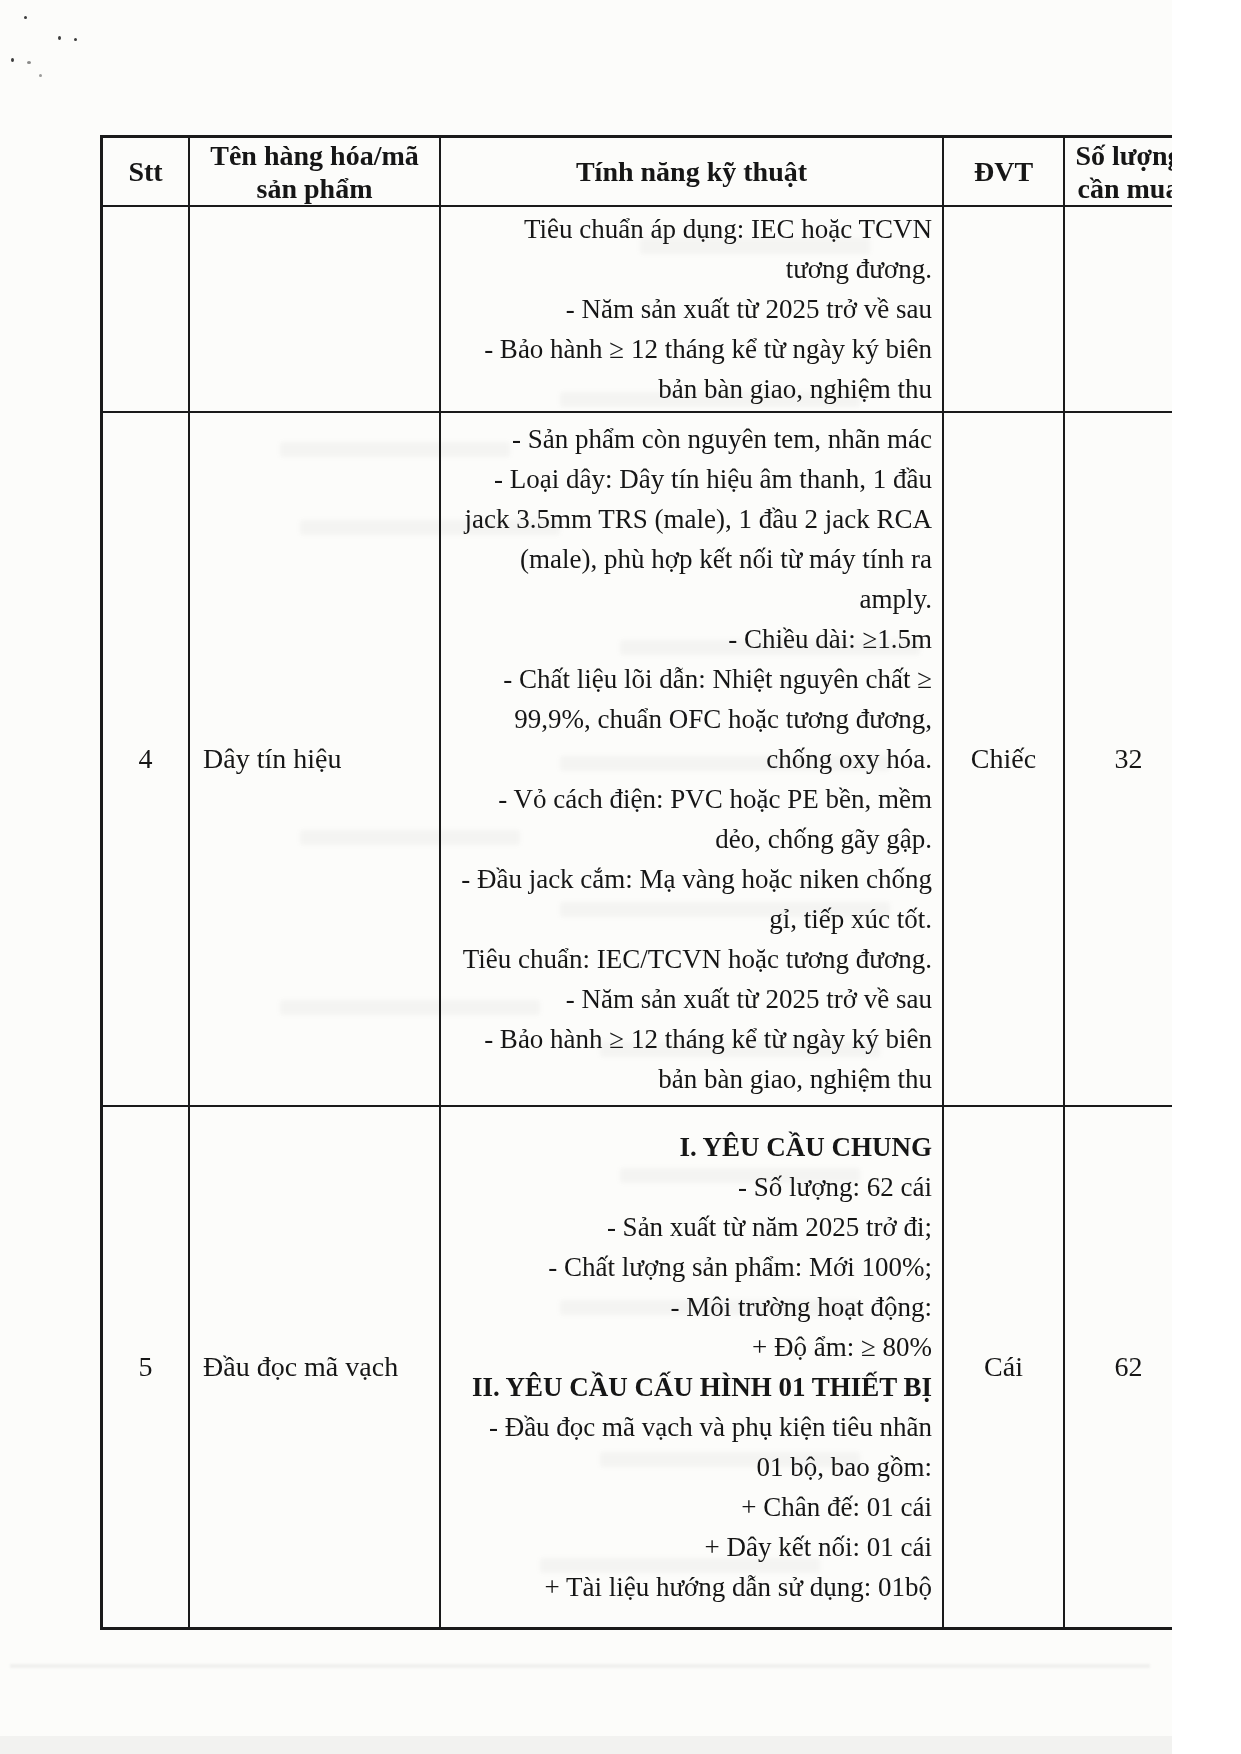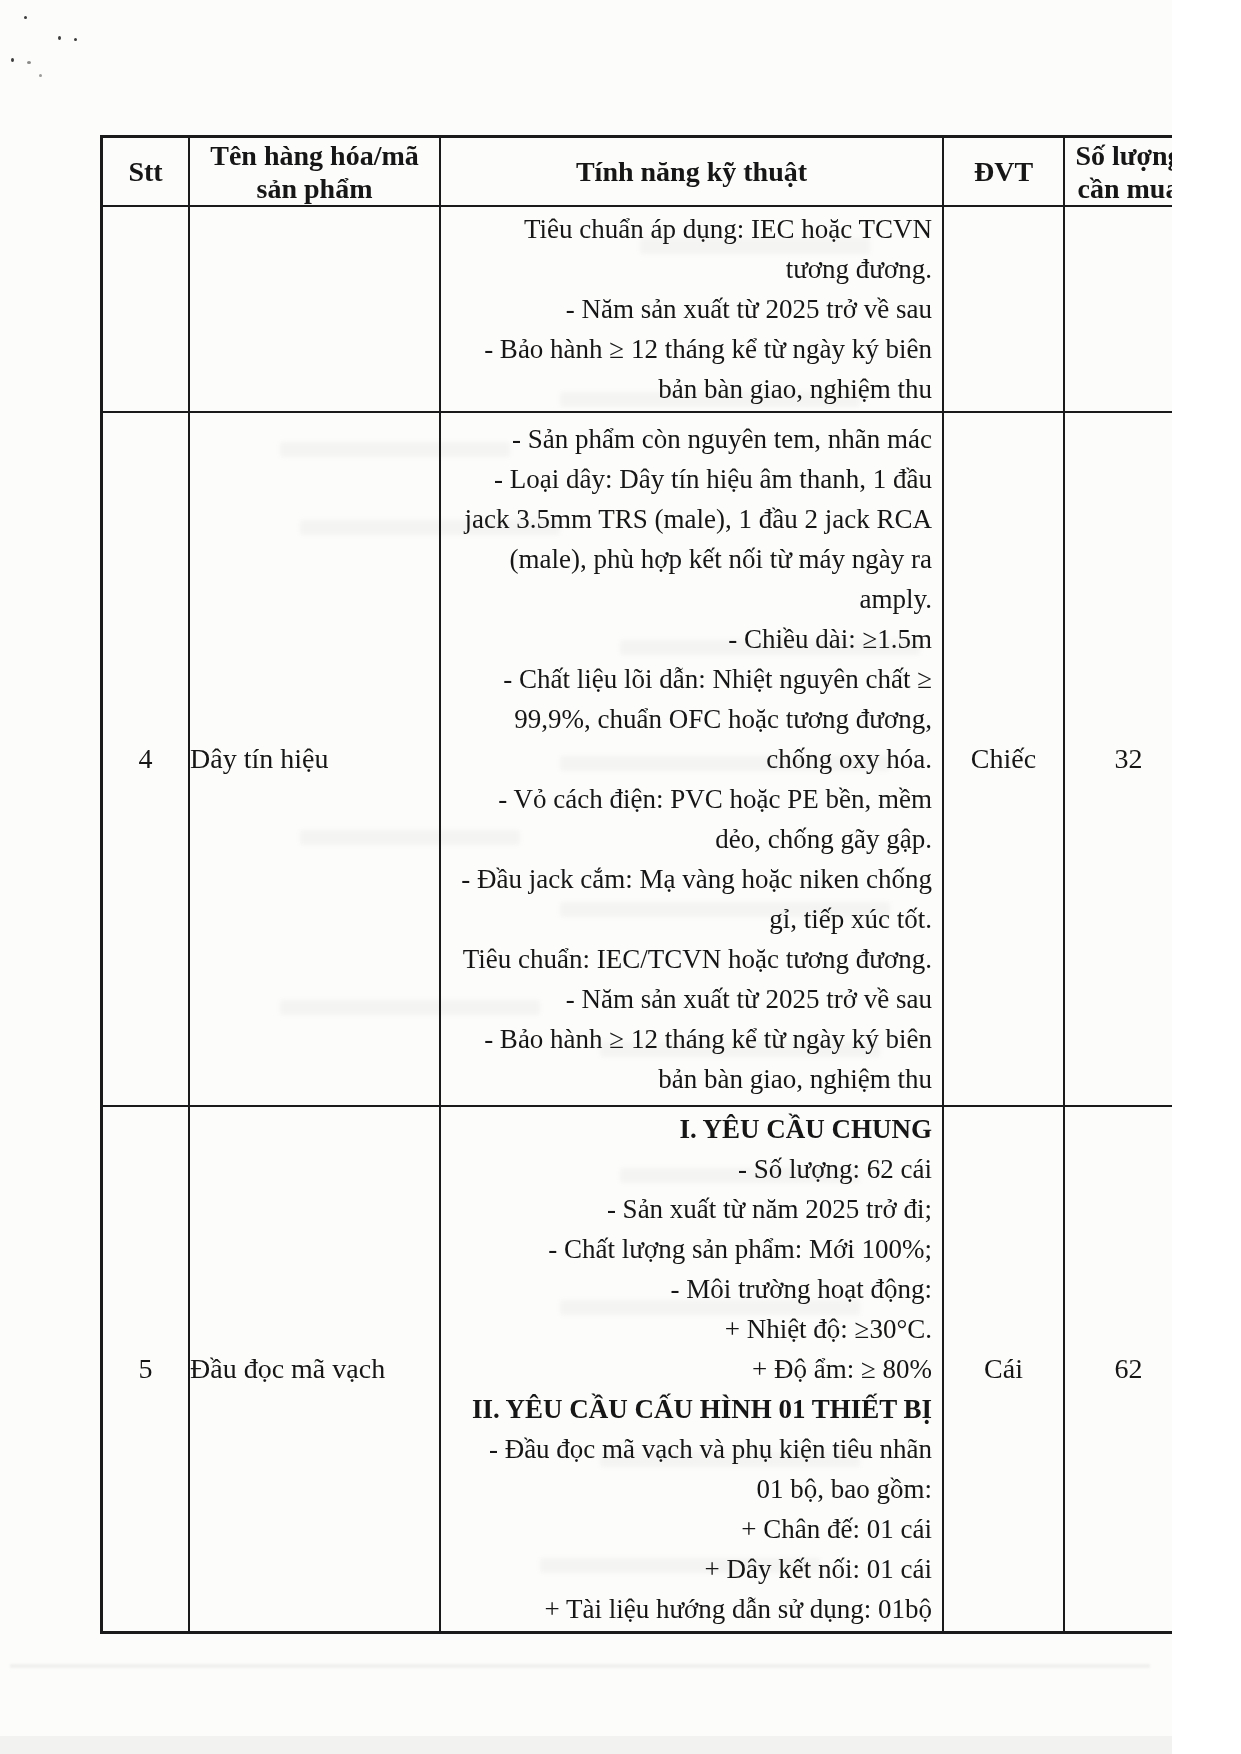--- a/index.html
+++ b/index.html
@@ -29,21 +29,21 @@
   .trow{display:grid;grid-template-columns:87px 251px 503px 121px 1fr;}
   .trow > div{box-sizing:border-box;border-right:2px solid #1a1a1a;}
   .trow > div:last-child{border-right:none;}
   .trow{border-bottom:2px solid #1a1a1a;}
   .trow:last-child{border-bottom:none;}
 
   .thead{min-height:67px;font-weight:bold;font-size:28px;line-height:33px;}
   .thead > div{display:flex;flex-direction:column;align-items:center;justify-content:center;text-align:center;}
 
   .c-stt,.c-unit,.c-qty{display:flex;align-items:center;justify-content:center;font-size:28px;}
-  .c-name{display:flex;align-items:center;justify-content:flex-start;padding-left:0;font-size:28px;}
+  .c-name{display:flex;align-items:center;justify-content:flex-start;padding-left:13px;font-size:28px;}
   .c-spec{display:flex;flex-direction:column;justify-content:center;padding:2px 10px 2px 13px;text-align:right;}
   .c-spec .line{font-size:27px;line-height:40px;white-space:nowrap;}
   .c-spec .line.bold{font-weight:bold;}
 </style>
 </head>
 <body>
 
 <div class="page">
 
   <div class="edge-band-bottom"></div>
@@ -113,21 +113,21 @@
           <div class="c-unit"></div>
           <div class="c-qty"></div>
         </div>
         <div class="trow" style="min-height: 692px;">
           <div class="c-stt">4</div>
           <div class="c-name">Dây tín hiệu</div>
           <div class="c-spec">
             <div class="line">- Sản phẩm còn nguyên tem, nhãn mác</div>
             <div class="line">- Loại dây: Dây tín hiệu âm thanh, 1 đầu</div>
             <div class="line">jack 3.5mm TRS (male), 1 đầu 2 jack RCA</div>
-            <div class="line">(male), phù hợp kết nối từ máy ngày ra</div>
+            <div class="line">(male), phù hợp kết nối từ máy tính ra</div>
             <div class="line">amply.</div>
             <div class="line">- Chiều dài: ≥1.5m</div>
             <div class="line">- Chất liệu lõi dẫn: Nhiệt nguyên chất ≥</div>
             <div class="line">99,9%, chuẩn OFC hoặc tương đương,</div>
             <div class="line">chống oxy hóa.</div>
             <div class="line">- Vỏ cách điện: PVC hoặc PE bền, mềm</div>
             <div class="line">dẻo, chống gãy gập.</div>
             <div class="line">- Đầu jack cắm: Mạ vàng hoặc niken chống</div>
             <div class="line">gỉ, tiếp xúc tốt.</div>
             <div class="line">Tiêu chuẩn: IEC/TCVN hoặc tương đương.</div>
@@ -140,21 +140,20 @@
         </div>
         <div class="trow" style="min-height: 520px;">
           <div class="c-stt">5</div>
           <div class="c-name">Đầu đọc mã vạch</div>
           <div class="c-spec">
             <div class="line bold">I. YÊU CẦU CHUNG</div>
             <div class="line">- Số lượng: 62 cái</div>
             <div class="line">- Sản xuất từ năm 2025 trở đi;</div>
             <div class="line">- Chất lượng sản phẩm: Mới 100%;</div>
             <div class="line">- Môi trường hoạt động:</div>
-            <div class="line">+ Nhiệt độ: ≥30°C.</div>
             <div class="line">+ Độ ẩm: ≥ 80%</div>
             <div class="line bold">II. YÊU CẦU CẤU HÌNH 01 THIẾT BỊ</div>
             <div class="line">- Đầu đọc mã vạch và phụ kiện tiêu nhãn</div>
             <div class="line">01 bộ, bao gồm:</div>
             <div class="line">+ Chân đế: 01 cái</div>
             <div class="line">+ Dây kết nối: 01 cái</div>
             <div class="line">+ Tài liệu hướng dẫn sử dụng: 01bộ</div>
           </div>
           <div class="c-unit">Cái</div>
           <div class="c-qty">62</div>

